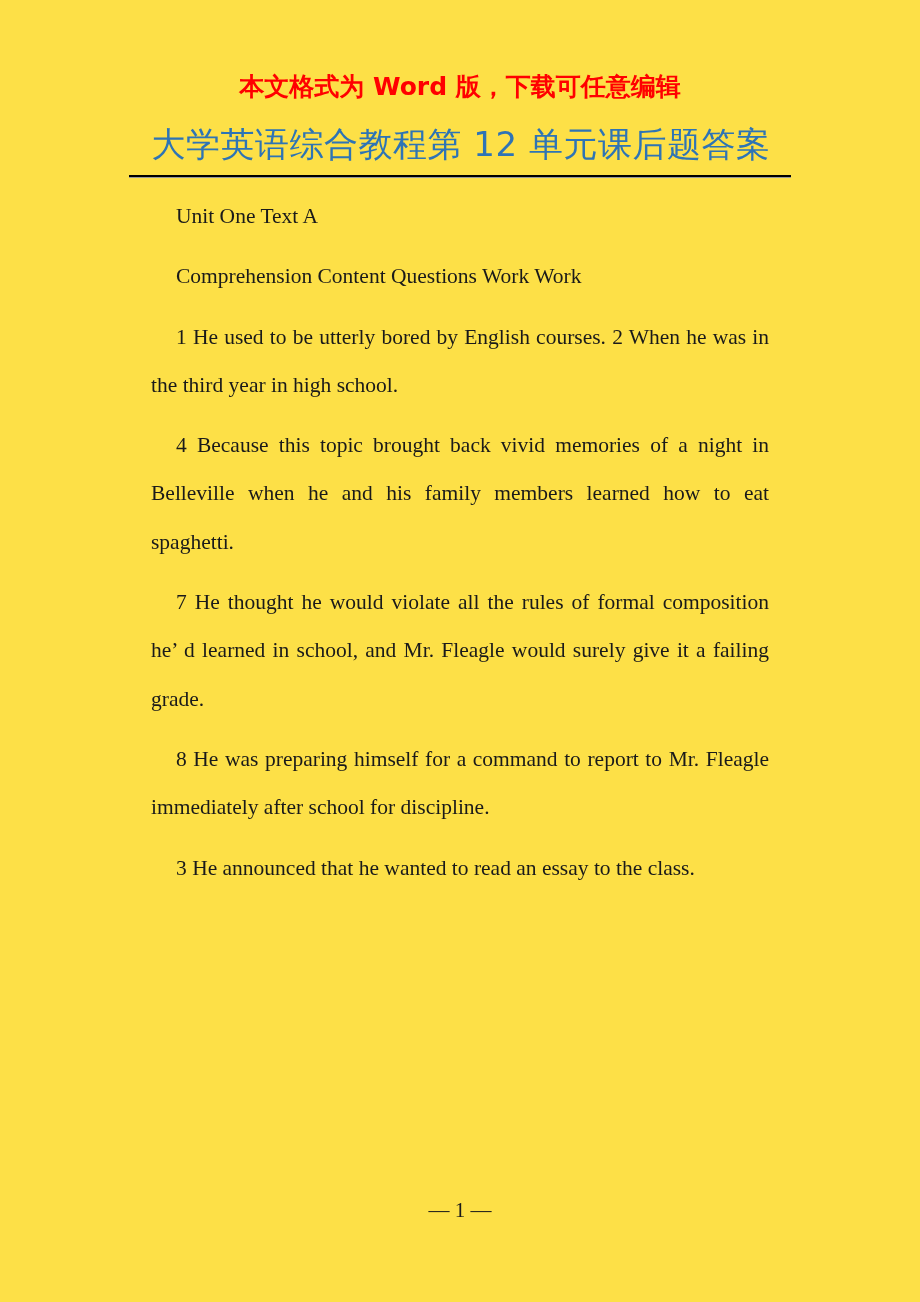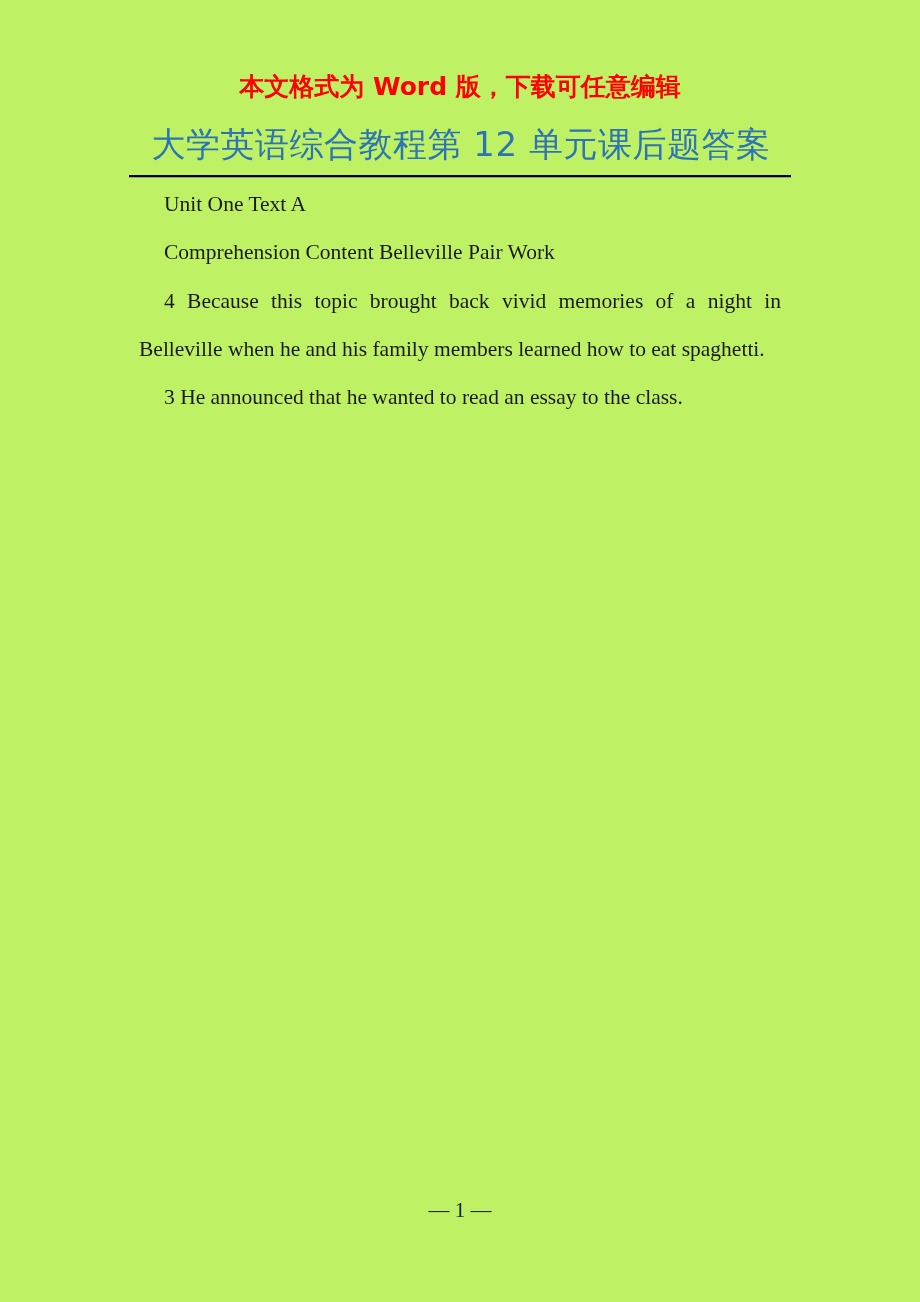--- a/index.html
+++ b/index.html
@@ -1,53 +1,56 @@
 <!DOCTYPE html>
 <html><head>
 <meta charset="utf-8">
 <style>
   html, body { margin: 0; padding: 0; background: #ffffff; }
   body { width: 920px; height: 1302px; position: relative; overflow: hidden; }
-  .page { position: absolute; left: 0; top: 0; width: 920px; height: 1302px; background: #bef264; }
+  .page { position: absolute; left: 0; top: 0; width: 920px; height: 1302px; background: #fde047; }
   .banner {
     position: absolute; top: 68px; left: 0; width: 920px; text-align: center;
     font-family: "DejaVu Sans", "Liberation Sans", sans-serif;
     font-weight: bold; font-size: 25px; line-height: 38px; color: #ff0000;
   }
   .doc-title {
     position: absolute; top: 120px; left: 1px; width: 920px; text-align: center;
     font-family: "DejaVu Sans", "Liberation Sans", sans-serif;
     font-size: 34px; line-height: 48px; color: #2e74b5; letter-spacing: 0.5px;
   }
   .rule {
     position: absolute; left: 129px; top: 175px; width: 662px; height: 2px; background: #000;
     box-shadow: 0 1px 0 #9a9a9a;
   }
   .body-text {
     position: absolute; left: 139px; top: 180px; width: 642px;
     font-family: "Liberation Serif", "DejaVu Serif", serif;
     font-size: 21.5px; line-height: 48.3px; color: #1a1a1a;
     text-align: justify;
   }
-  .body-text p { margin: 0; text-indent: 25px; }
+  .body-text p { margin: 12px; text-indent: 25px; }
   .page-number {
     position: absolute; top: 1192px; left: 0; width: 920px; text-align: center;
     font-family: "Liberation Serif", "DejaVu Serif", serif;
     font-size: 21px; line-height: 36px; color: #1a1a1a;
   }
 </style>
 </head>
 <body>
 
 <div class="page">
   <div class="banner">本文格式为 Word 版，下载可任意编辑</div>
   <div class="doc-title">大学英语综合教程第 12 单元课后题答案</div>
   <div class="rule"></div>
 
   <div class="body-text">
     <p>Unit One Text A</p>
-    <p>Comprehension Content Belleville Pair Work</p>
+    <p>Comprehension Content Questions Work Work</p>
+    <p>1 He used to be utterly bored by English courses. 2 When he was in the third year in high school.</p>
     <p>4 Because this topic brought back vivid memories of a night in Belleville when he and his family members learned how to eat spaghetti.</p>
+    <p>7 He thought he would violate all the rules of formal composition he’ d learned in school, and Mr. Fleagle would surely give it a failing grade.</p>
+    <p>8 He was preparing himself for a command to report to Mr. Fleagle immediately after school for discipline.</p>
     <p>3 He announced that he wanted to read an essay to the class.</p>
   </div>
 
   <div class="page-number">— 1 —</div>
 </div>
 
 </body></html>

